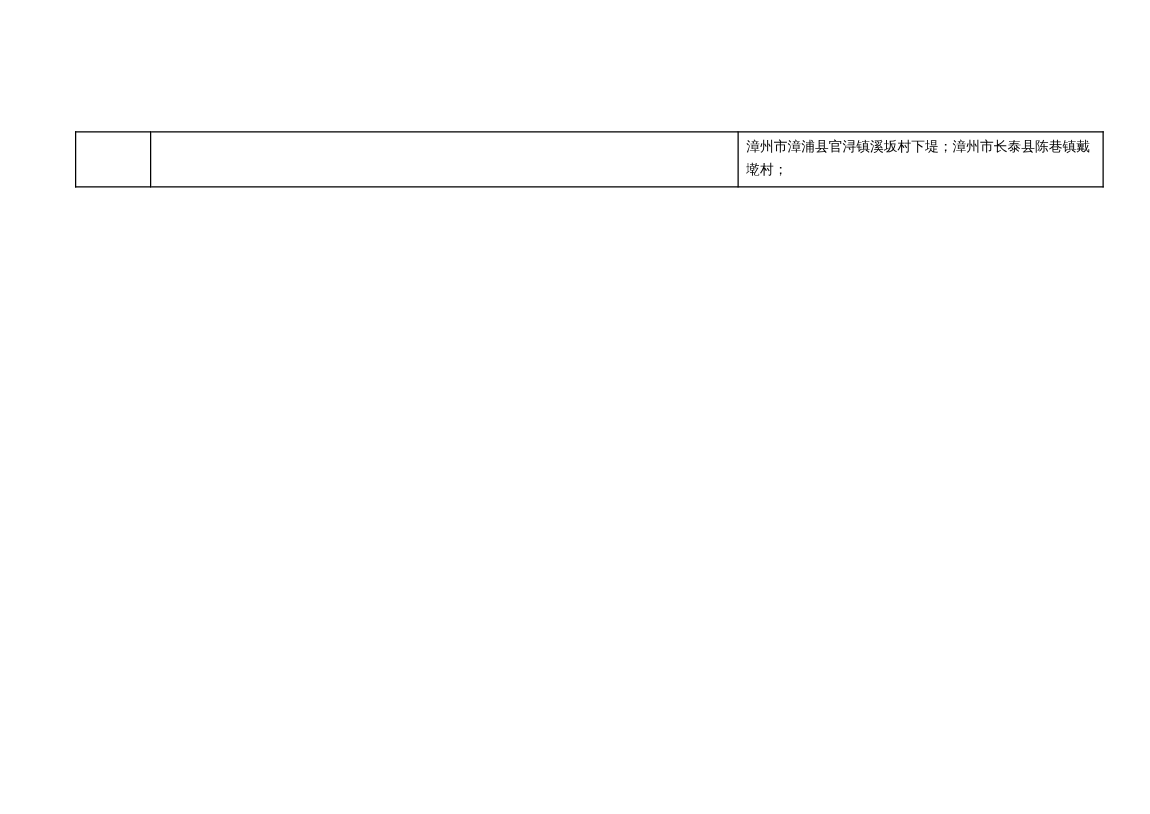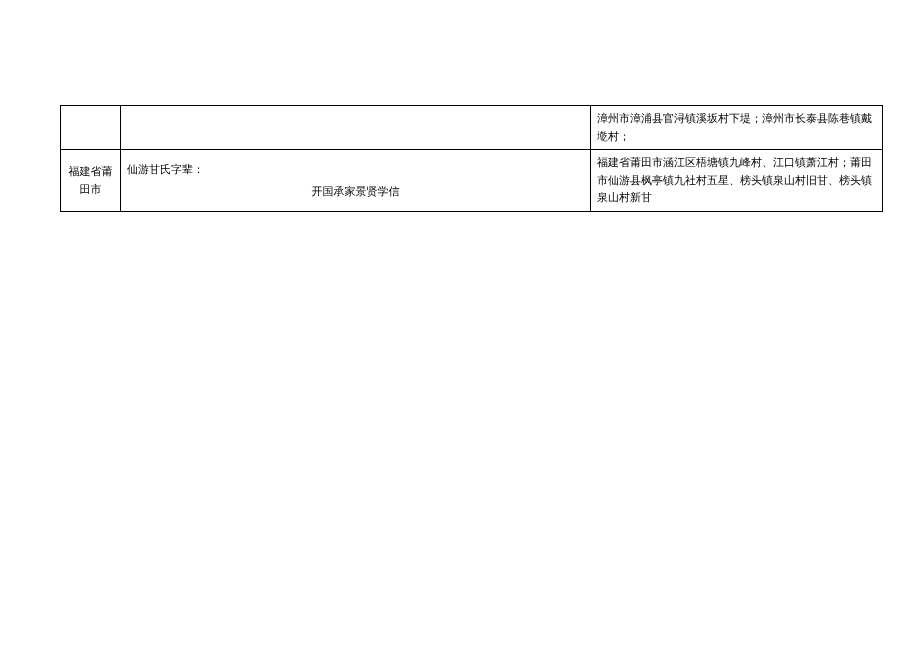--- a/index.html
+++ b/index.html
@@ -72,29 +72,15 @@
       <td class="col-region">
         <span></span>
       </td>
       <td class="col-middle">
         <span></span>
       </td>
       <td class="col-locations">
         <span>漳州市漳浦县官浔镇溪坂村下堤；漳州市长泰县陈巷镇戴墘村；</span>
       </td>
     </tr>
-    <tr class="row2">
-      <td class="col-region">
-        <span>福建省莆田市</span>
-      </td>
-      <td class="col-middle">
-        <div class="middle-content">
-          <div class="ziabei">仙游甘氏字辈：</div>
-          <div class="center-text">开国承家景贤学信</div>
-        </div>
-      </td>
-      <td class="col-locations">
-        <span>福建省莆田市涵江区梧塘镇九峰村、江口镇萧江村；莆田市仙游县枫亭镇九社村五星、榜头镇泉山村旧甘、榜头镇泉山村新甘</span>
-      </td>
-    </tr>
   </tbody>
     </table>
 </div>
 
 </body></html>

